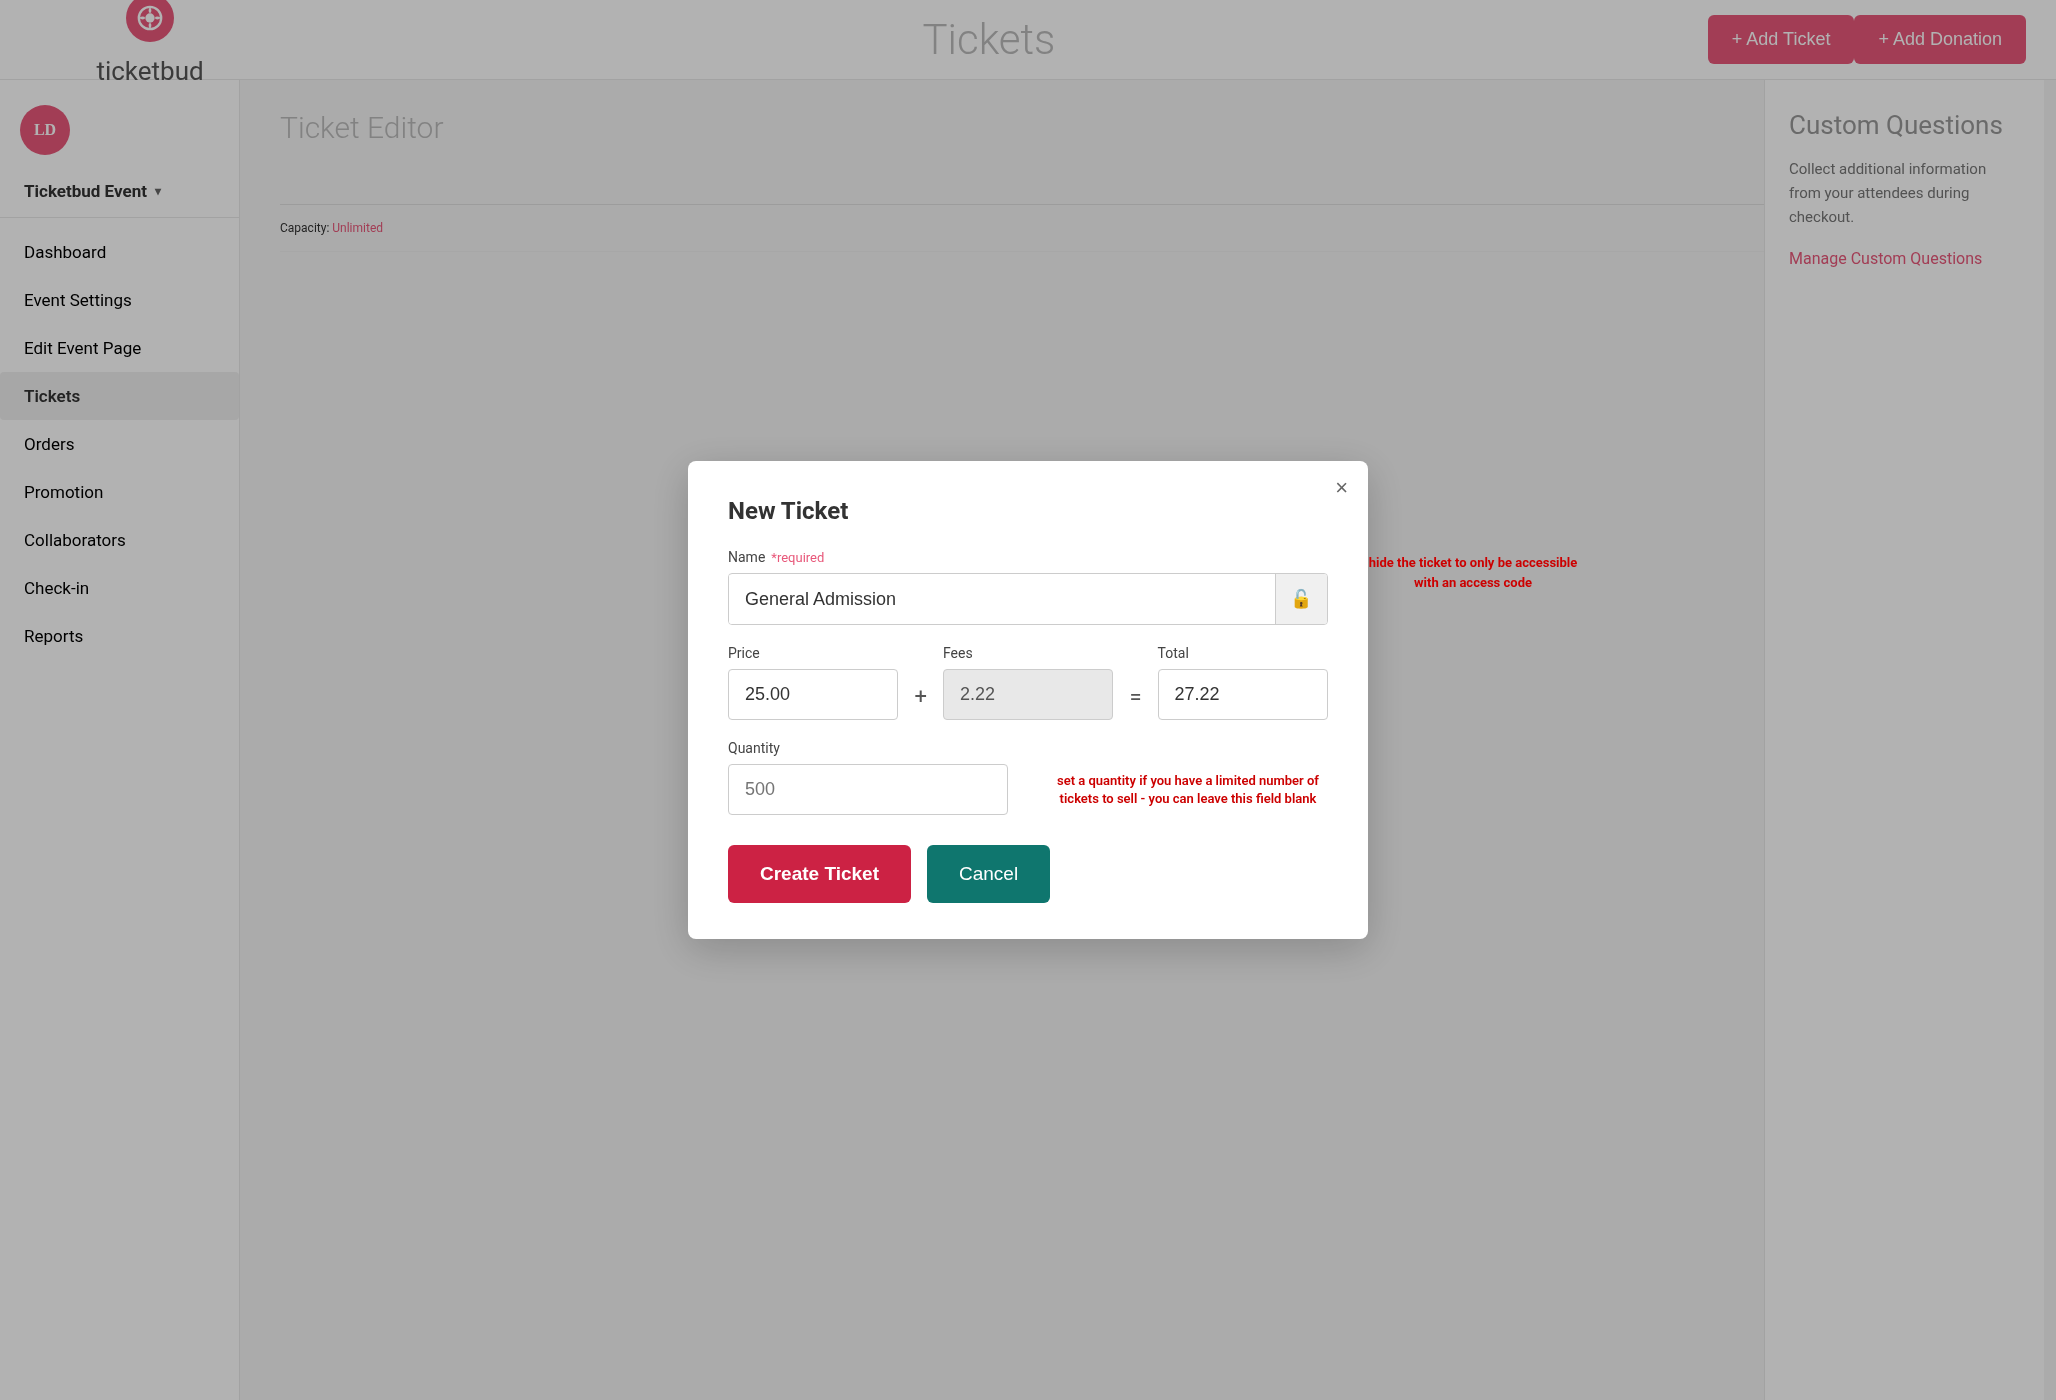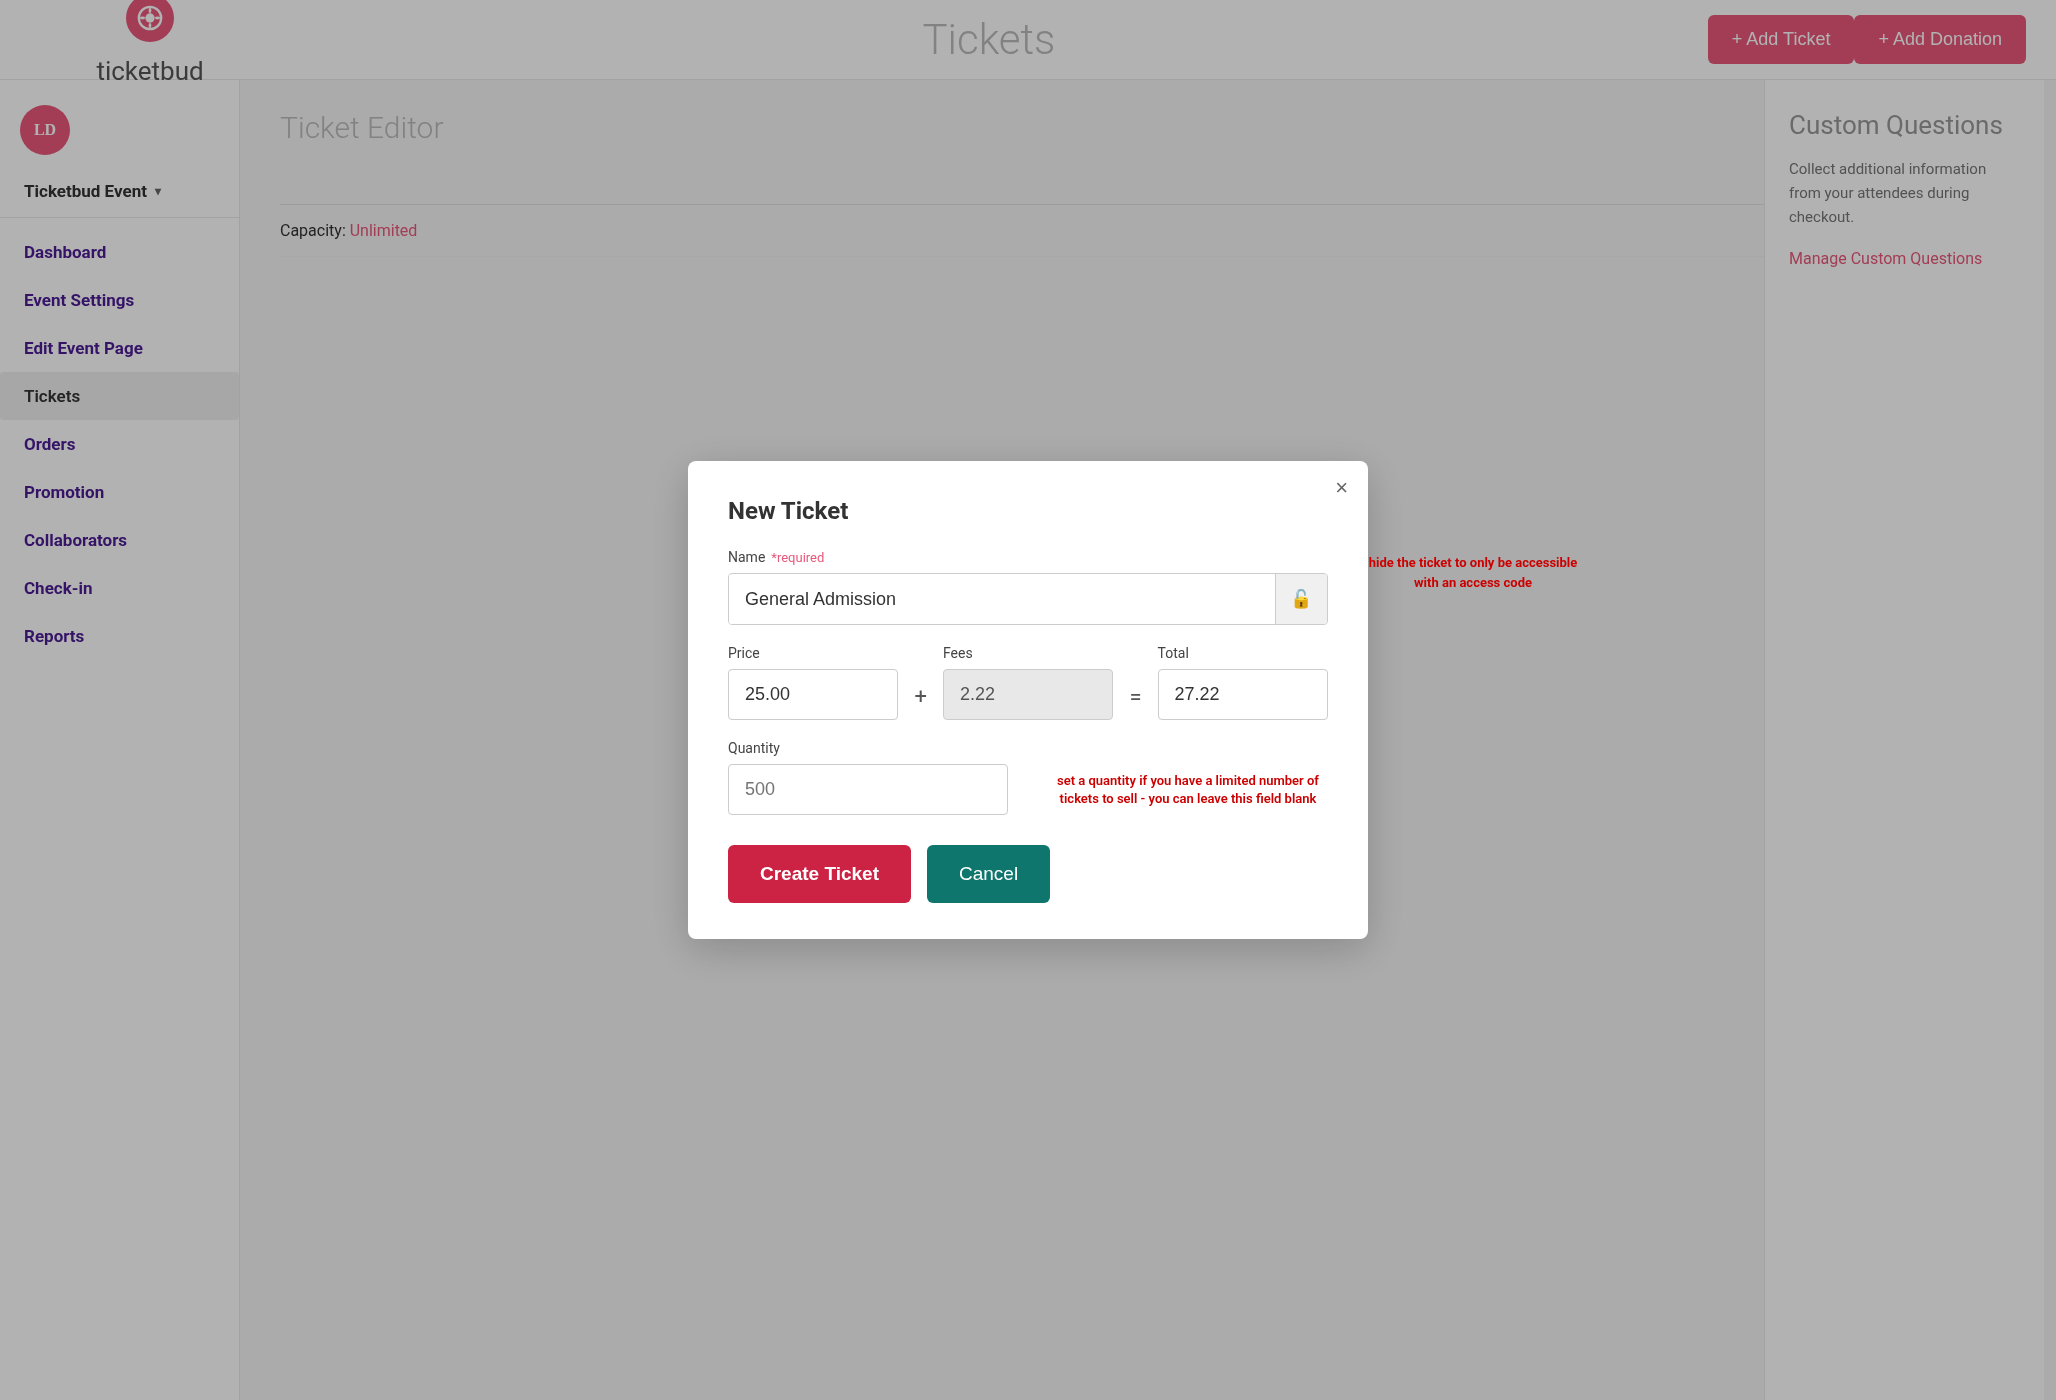--- a/index.html
+++ b/index.html
@@ -95,24 +95,23 @@
       border-radius: 50%;
       display: flex; align-items: center; justify-content: center;
       color: white; font-weight: 700; font-size: 16px;
       margin: 15px 20px 10px;
       font-family: Liberation Serif, serif;
     }
     .sidebar-nav { list-style: none; }
     .sidebar-nav li {
       padding: 14px 24px;
       font-size: 17px;
-      color: #4c1d95;
+      color: #000000;
       cursor: pointer;
       border-radius: 4px;
-      font-weight: bold;
     }
     .sidebar-nav li.active { background: #f0f0f0; font-weight: 600; color: #333; }
 
     
     .main-content {
       margin-top: 80px;
       margin-left: 240px;
       padding: 30px 40px;
       min-height: calc(100vh - 80px);
     }
@@ -130,21 +129,21 @@
       font-size: 16px;
       color: #666;
       font-weight: 600;
     }
     .ticket-row {
       display: flex;
       justify-content: space-between;
       align-items: center;
       padding: 16px 0;
       border-bottom: 1px solid #f0f0f0;
-      font-size: 16px;
+      font-size: 12px;
       color: #333;
     }
     .capacity-text { color: #e8587a; }
 
     
     .right-panel {
       position: fixed;
       top: 80px; right: 12px;
       width: 280px;
       padding: 30px 24px;

